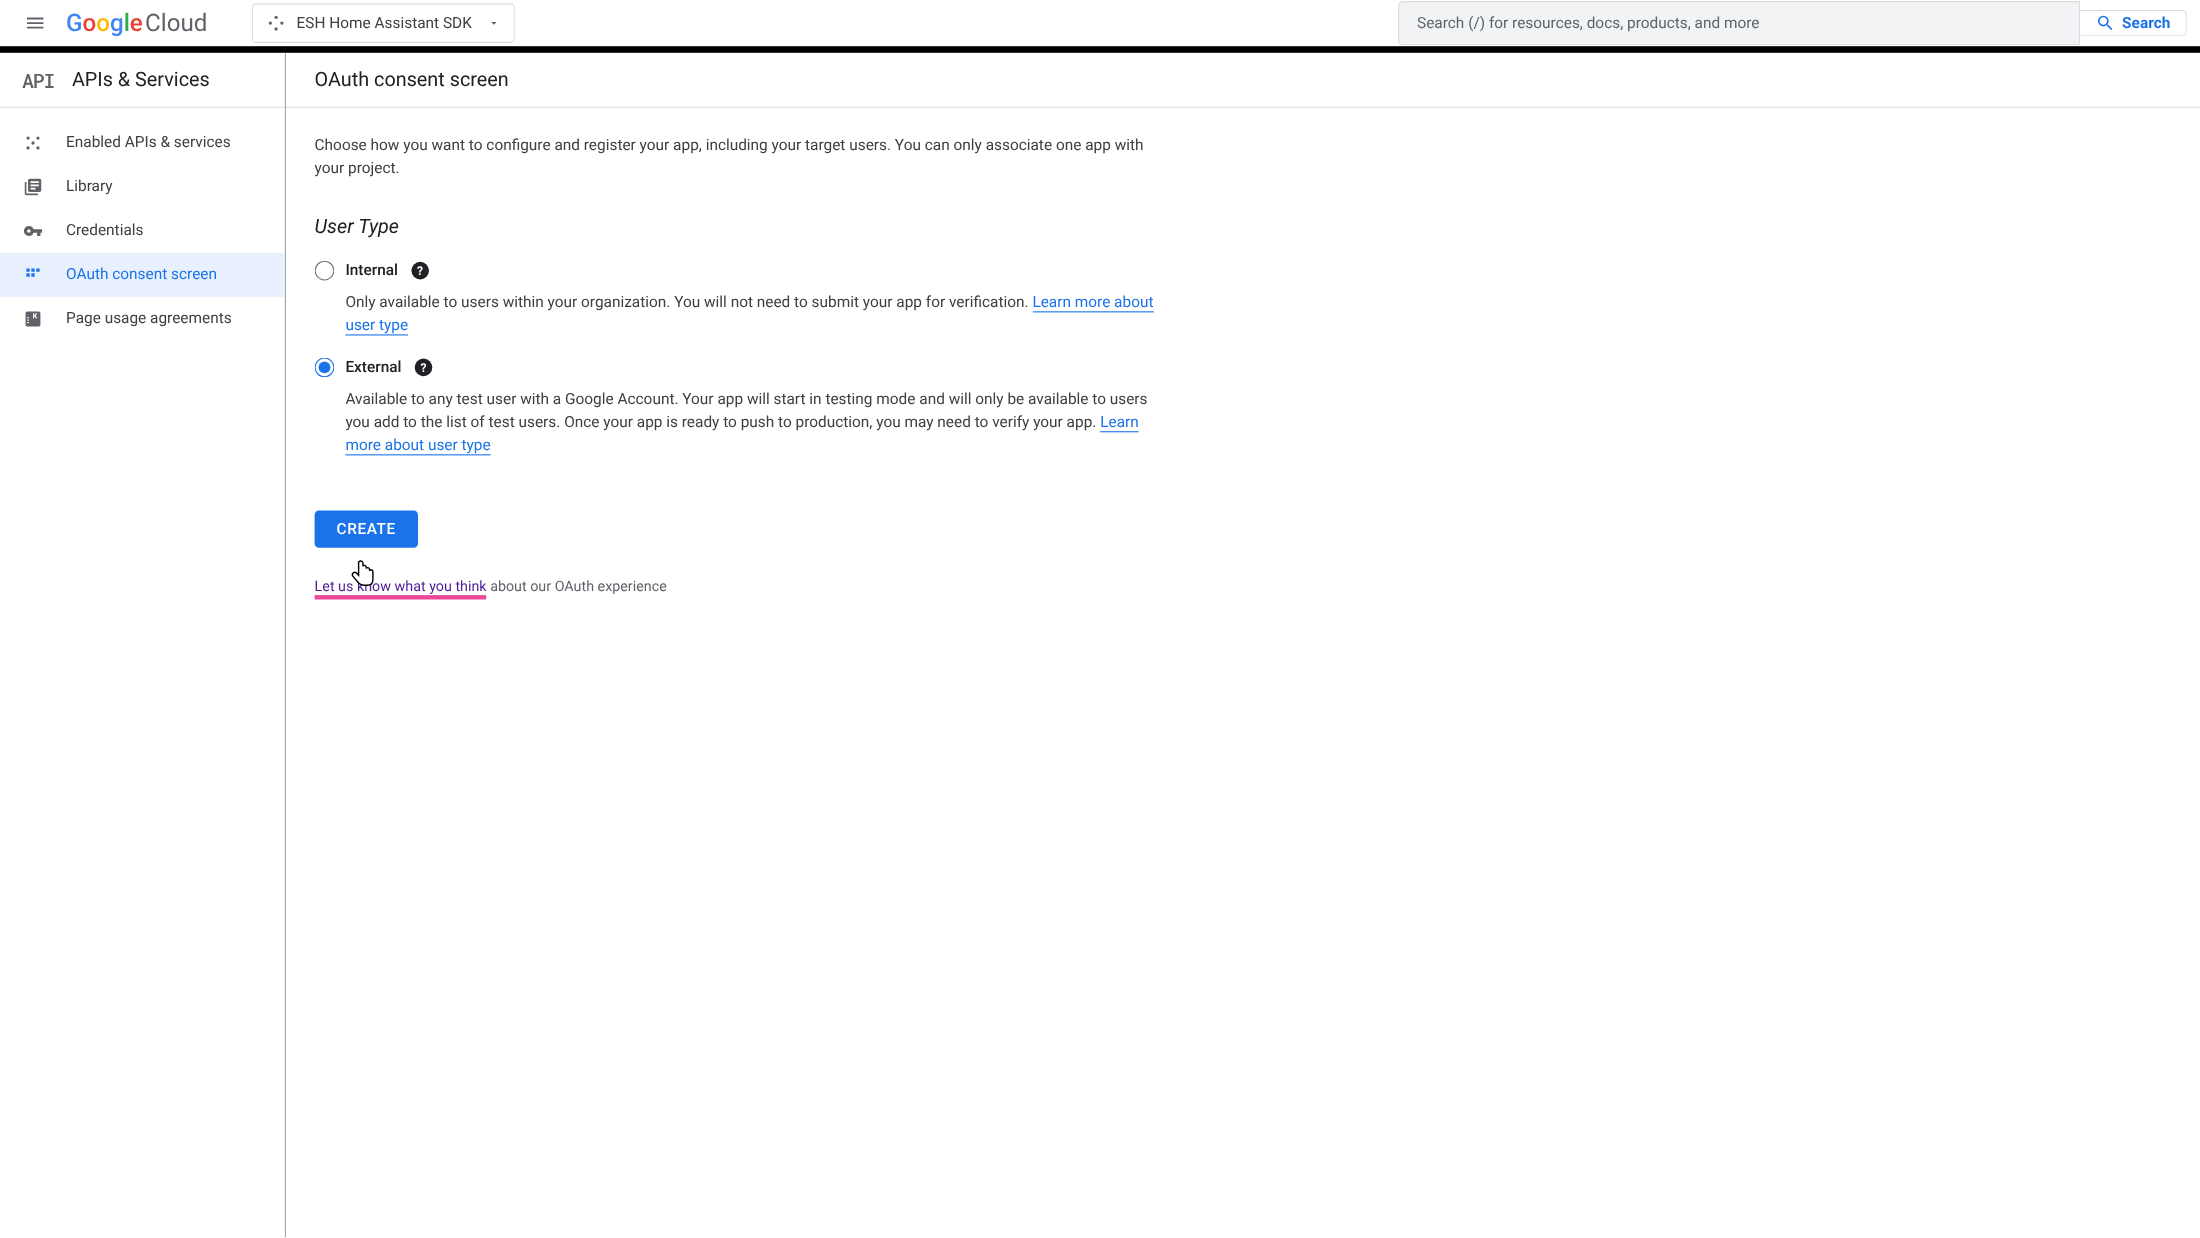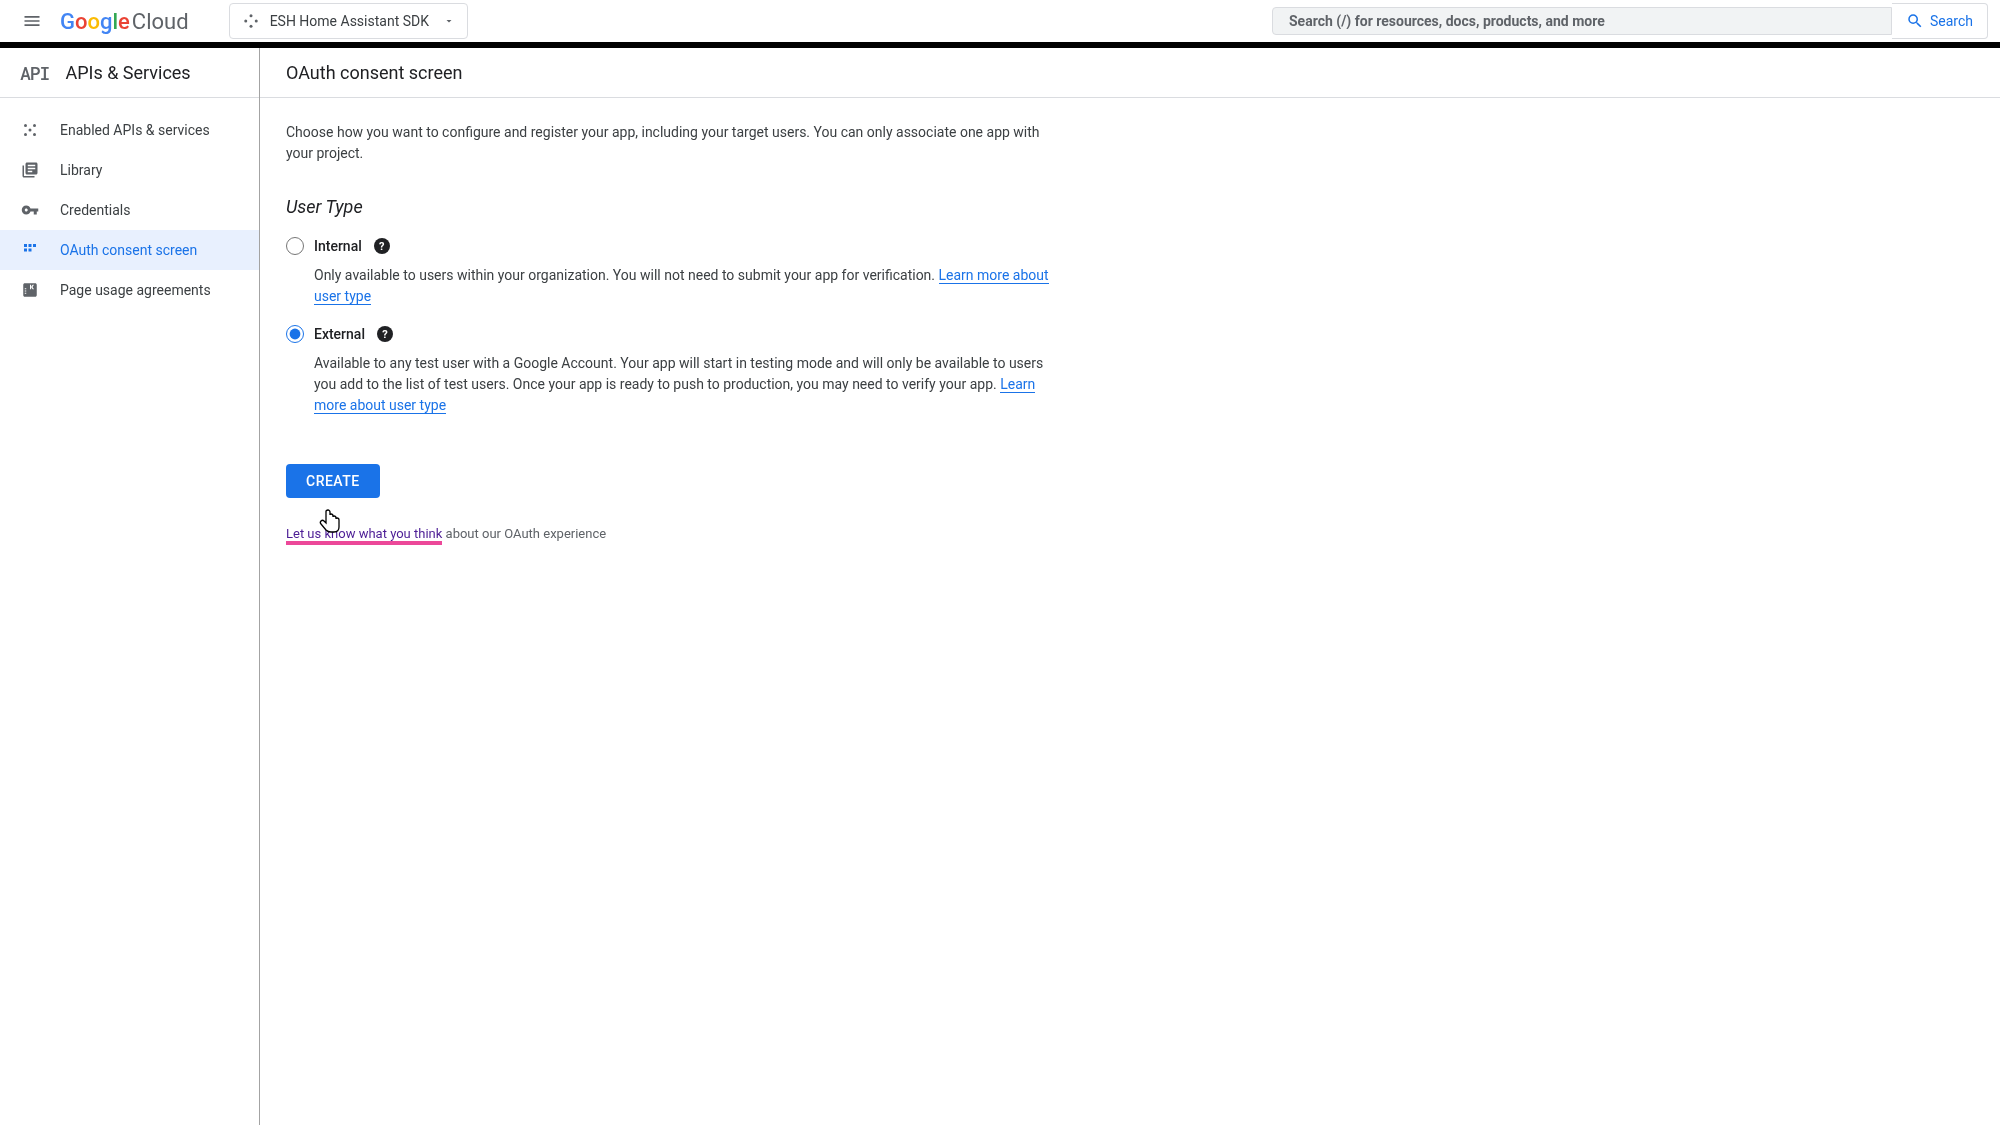--- a/index.html
+++ b/index.html
@@ -73,46 +73,45 @@
       margin-left: 14px;
       color: #5f6368;
     }
     .search-container {
       display: flex;
       margin-left: auto;
       align-items: center;
     }
     .search-box {
       width: 620px;
-      height: 28px;
+      height: 40px;
       border: 1px solid #dadce0;
       background: #f1f3f4;
       border-radius: 4px 0 0 4px;
       padding: 0 16px;
       font-size: 14px;
       color: #5f6368;
       outline: none;
-      font-weight: bold;
     }
     .search-box::placeholder {
       color: #5f6368;
     }
     .search-button {
       display: flex;
       align-items: center;
-      height: 36px;
+      height: 24px;
       border: 1px solid #dadce0;
       border-left: none;
       border-radius: 0 4px 4px 0;
       padding: 0 14px;
       background: #fff;
       cursor: pointer;
       color: #1a73e8;
       font-size: 14px;
-      font-weight: 400;
+      font-weight: 700;
     }
     .search-button svg {
       margin-right: 6px;
     }
     .body-container {
       display: flex;
     }
     .sidebar {
       width: 260px;
       border-right: 1px solid #a3a3a3;

